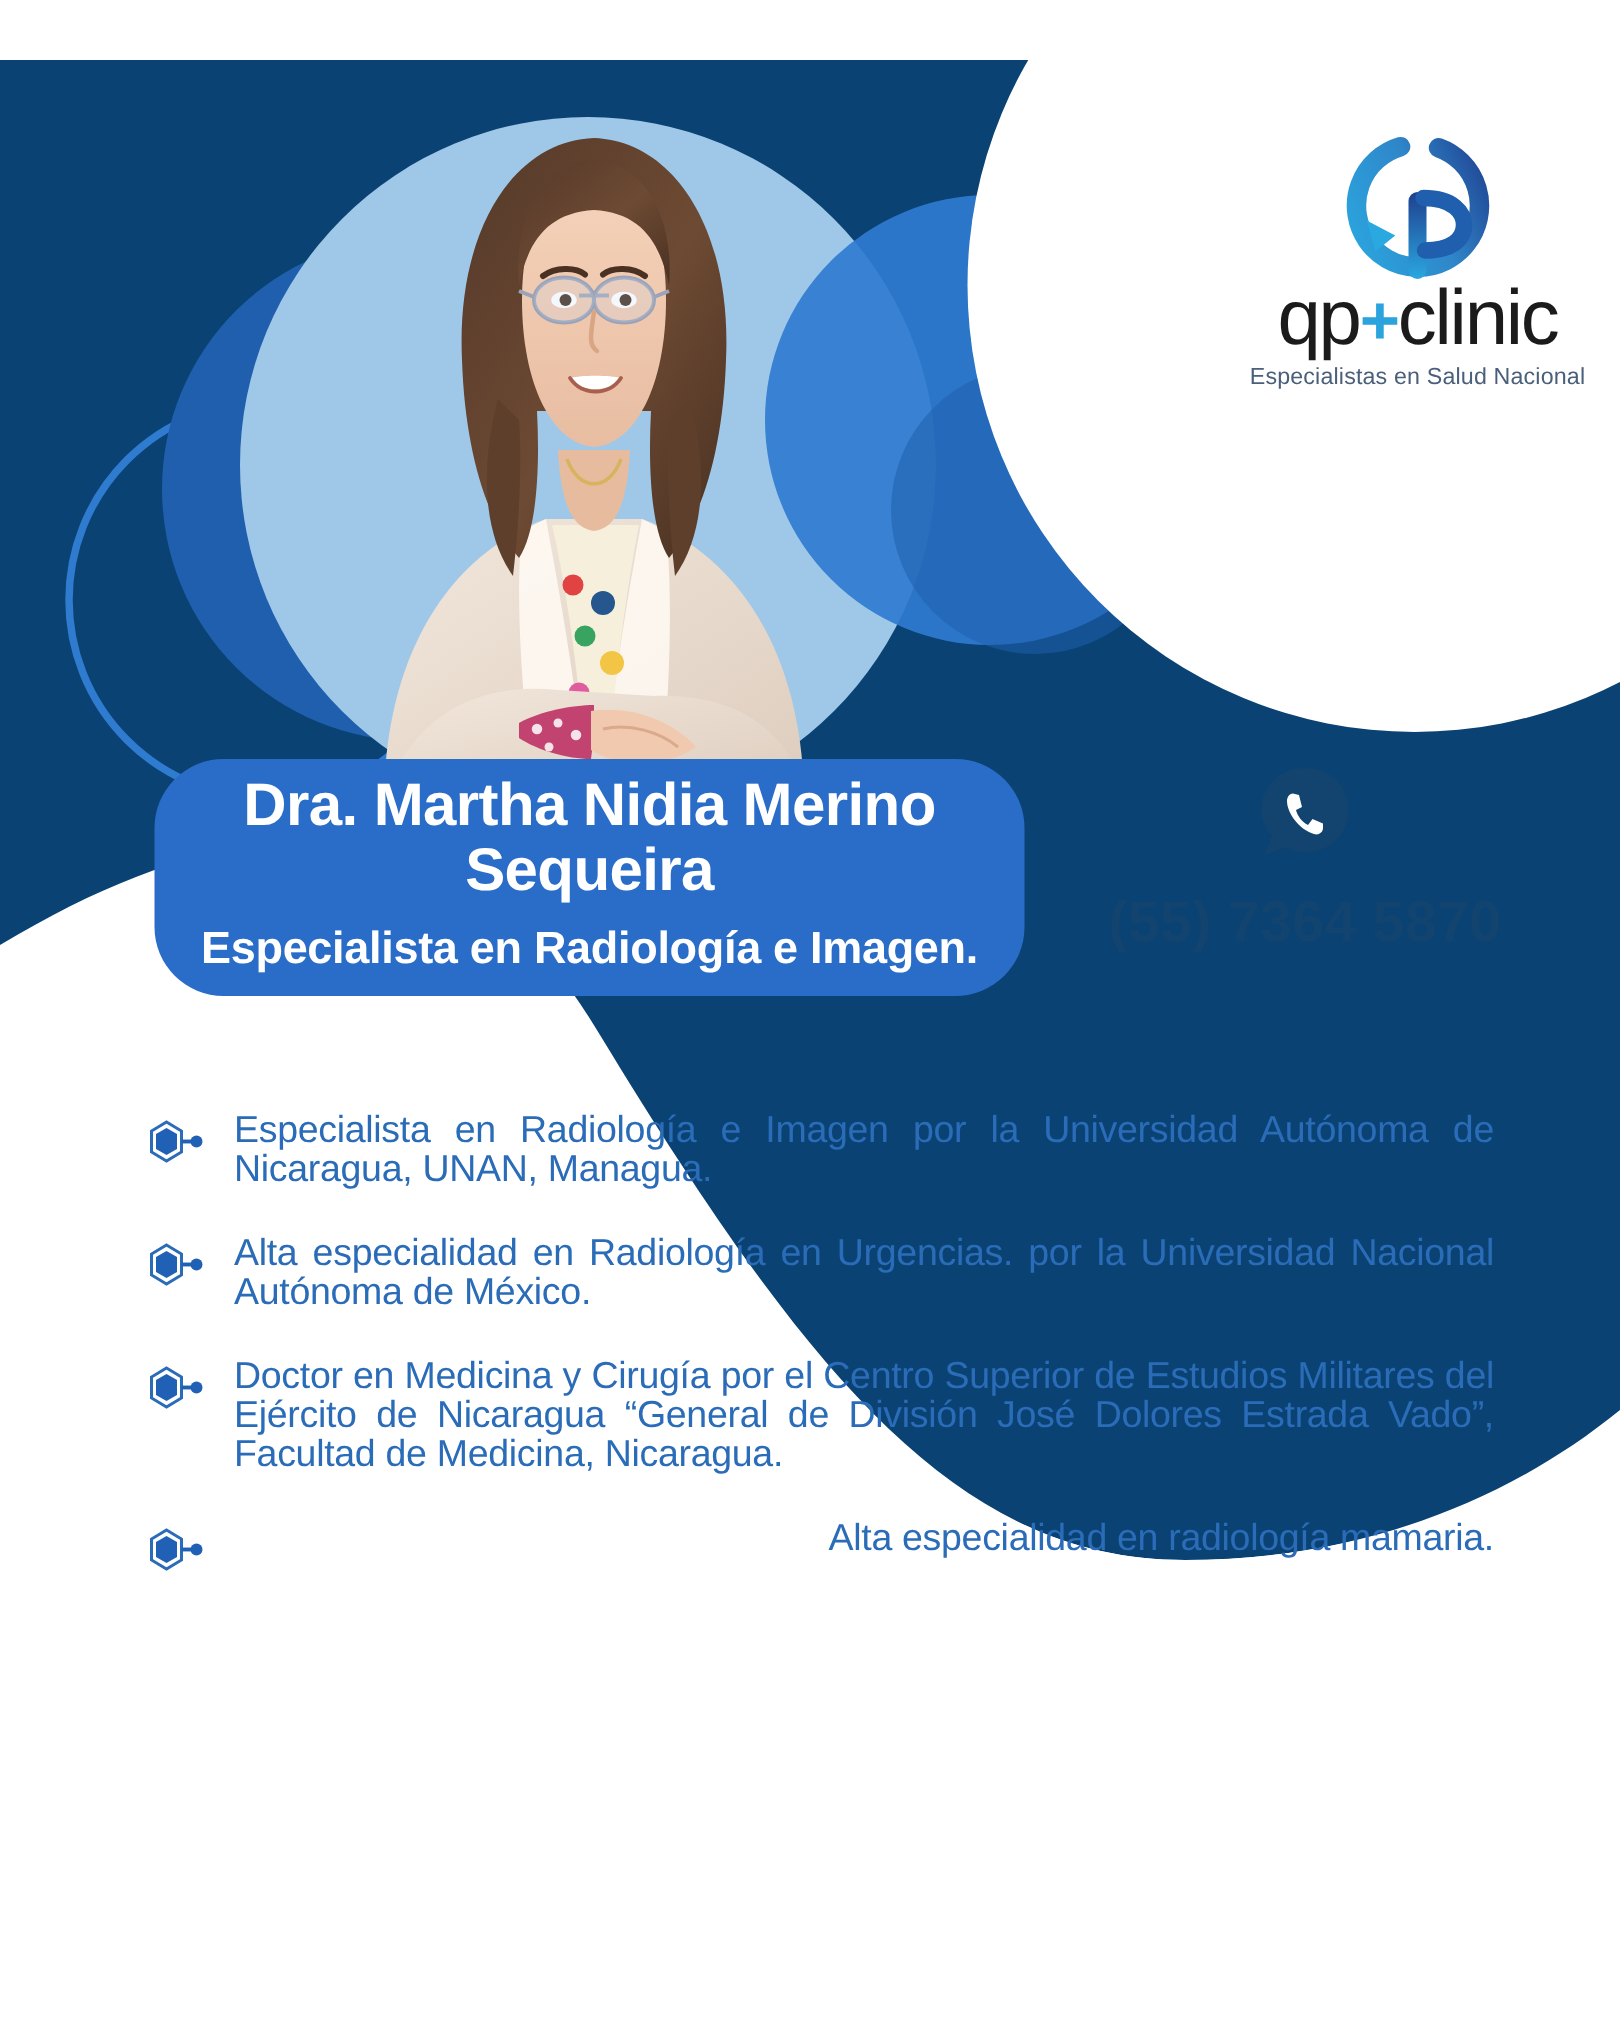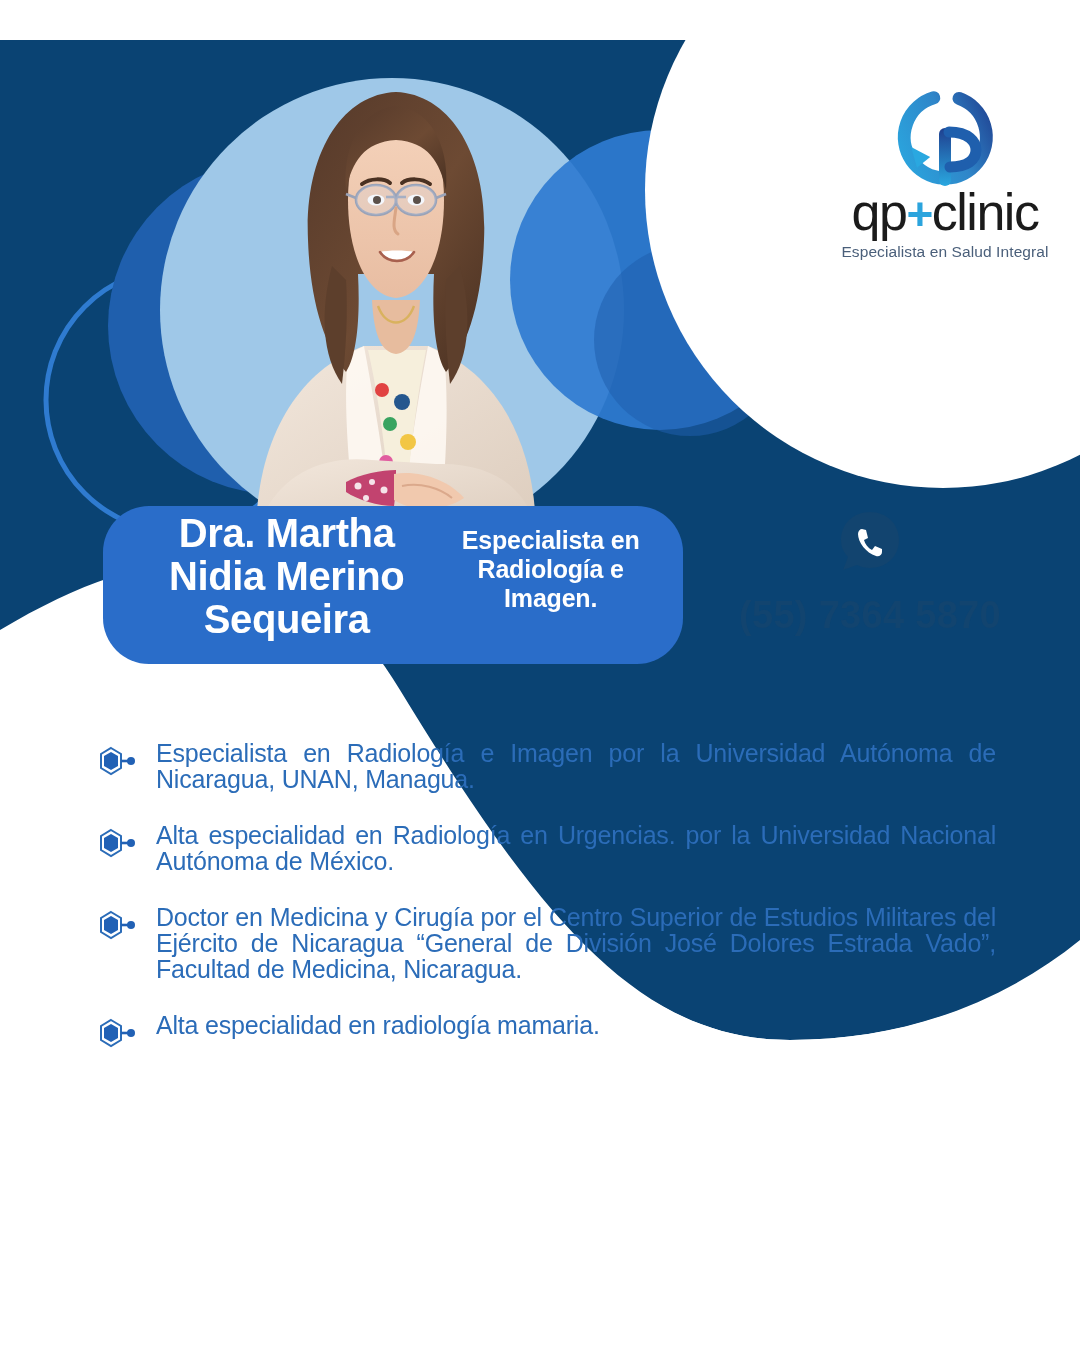--- a/index.html
+++ b/index.html
@@ -65,35 +65,36 @@
 
   
   .name-badge{
     position:absolute;
     left:103px; top:466px;
     width:580px; height:158px;
     background:#2a6dc9;
     border-radius:46px;
     z-index:7;
     display:flex;
-    flex-direction:row;
+    flex-direction:column;
+    align-items:center;
     justify-content:center;
     padding:6px 26px 10px;
   }
   .badge-name{
     color:#ffffff;
     font-size:40px;
     font-weight:700;
     line-height:1.07;
     text-align:center;
     letter-spacing:-0.4px;
   }
   .badge-role{
     color:#ffffff;
-    font-size:25px;
+    font-size:30px;
     font-weight:700;
     text-align:center;
     margin-top:14px;
     letter-spacing:-0.2px;
   }
 
   
   .contact{
     position:absolute;
     left:700px; top:468px;
@@ -134,21 +135,21 @@
     flex:1 1 auto;
     margin-left:16px;
     color:#2b6cb8;
     font-size:25px;
     line-height:1.04;
     letter-spacing:-0.2px;
     text-align:justify;
     text-justify:inter-word;
     hyphens:none;
   }
-  .cred-text.nojust{ text-align:left; }
+  .cred-text.nojust{ text-align:right; }
   .cred-text .l2{ display:block; }
 </style>
 </head>
 <body>
 
 <div class="canvas">
 
   <div class="bg-art">
     <svg viewBox="0 0 1080 1350" xmlns="http://www.w3.org/2000/svg">
       <defs>
@@ -309,21 +310,21 @@
 
       <path d="M84,66 L104,74 L92,86 Z" fill="#2aa8e0" transform="rotate(6 94 76)"></path>
 
       <rect x="113" y="46" width="12" height="58" rx="6" fill="url(#stemGrad)"></rect>
 
       <path d="M123,50 C143,50 150,60 150,68 C150,78 141,85 124,85" fill="none" stroke="#1f5fad" stroke-width="11" stroke-linecap="round"></path>
     </svg>
     <div class="logo-word">
       <span>qp</span><span class="plus">+</span><span>clinic</span>
     </div>
-    <div class="logo-tag">Especialista en Salud Integral</div>
+    <div class="logo-tag">Especialistas en Salud Nacional</div>
   </div>
 
   <div class="name-badge">
     <div class="badge-name">Dra. Martha Nidia Merino Sequeira</div>
     <div class="badge-role">Especialista en Radiología e Imagen.</div>
   </div>
 
   <div class="contact">
     <svg class="wa-icon" viewBox="0 0 70 70" xmlns="http://www.w3.org/2000/svg">
       <path d="M35,4 C52,4 64,16 64,32 C64,48 52,60 35,60

